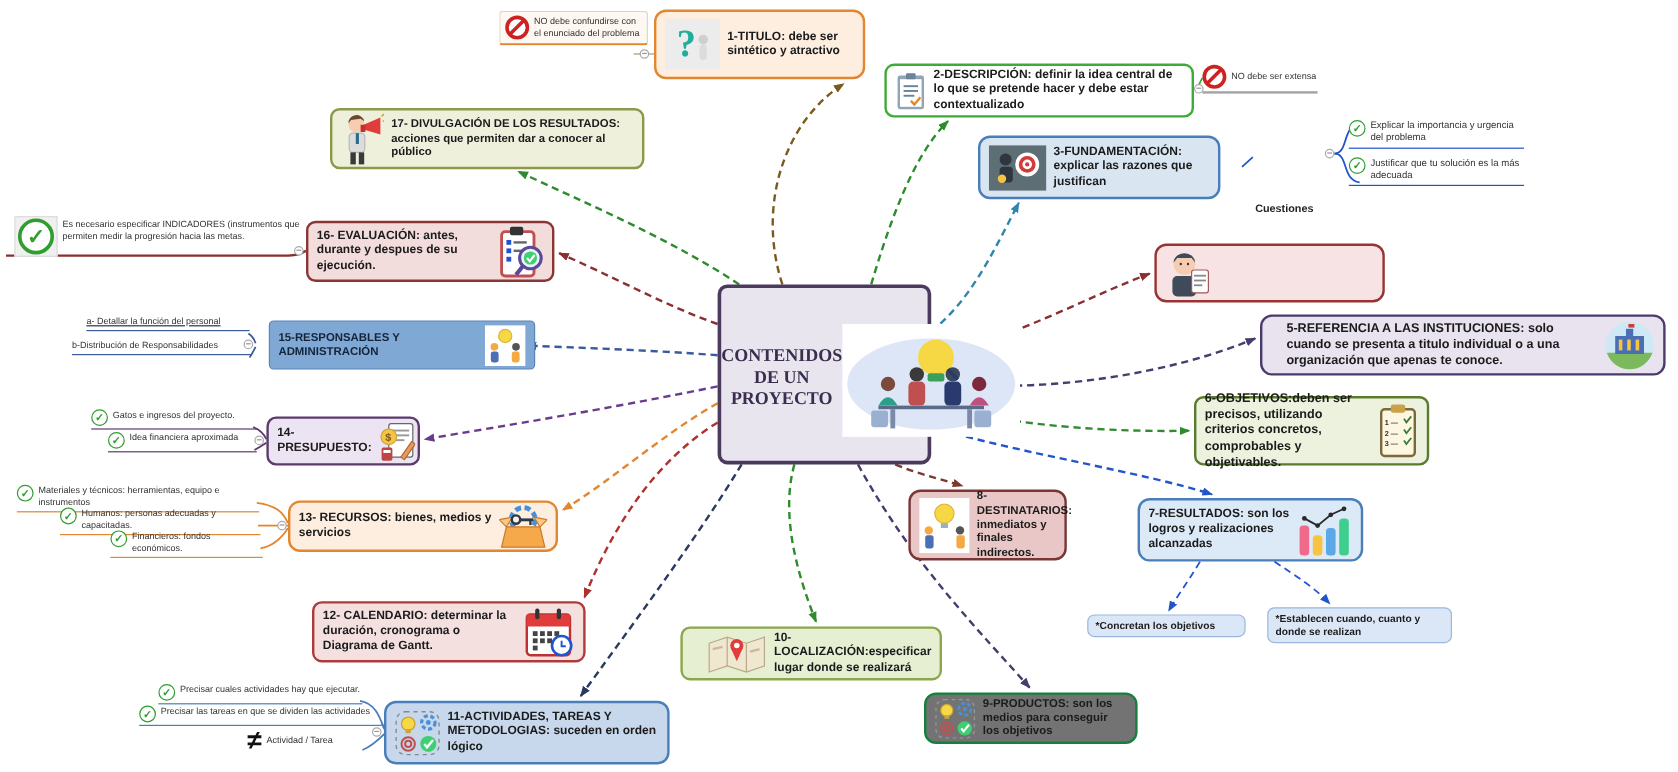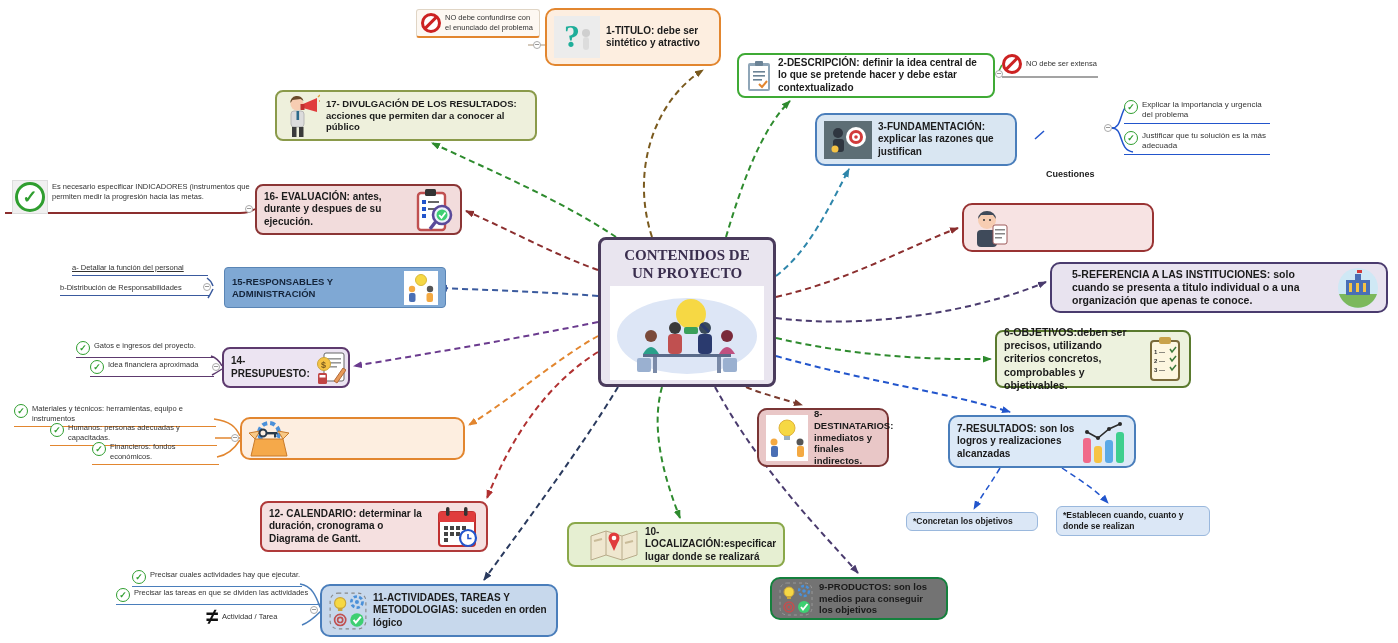--- a/index.html
+++ b/index.html
@@ -25,21 +25,21 @@
   .n11{left:320px;top:584px;width:238px;height:53px;background:#c7d8ec;border:2px solid #4a7ebb;}
   .n12{left:260px;top:501px;width:228px;height:51px;background:#f5e0e0;border:2px solid #b03a3a;border-radius:8px;}
   .n13{left:240px;top:417px;width:225px;height:43px;background:#fdeee0;border:2.5px solid #e2862f;}
   .n14{left:222px;top:347px;width:128px;height:41px;background:#ece4f2;border:2.5px solid #5d3a6e;border-radius:8px;}
   .n15{left:224px;top:267px;width:222px;height:41px;background:#7fa8d4;border:1px solid #5a85b5;border-radius:4px;color:#14243a;font-size:9.5px;}
   .n16{left:255px;top:184px;width:207px;height:51px;background:#f2dcdc;border:2.5px solid #8b3535;border-radius:8px;}
   .n17{left:275px;top:90px; width:262px;height:51px;background:#eef0dc;border:2px solid #8a9a4a;border-radius:8px;font-size:9.5px;}
   
   .center{position:absolute;z-index:2;left:598px;top:237px;width:178px;height:150px;
           background:#e9e5ef;border:3px solid #4a3b5c;border-radius:8px;box-sizing:border-box;
-          display:flex;flex-direction:column;align-items:center;padding-top:6px;}
+          display:flex;align-items:center;padding-top:6px;}
   .center-title{font-family:"Liberation Serif",serif;font-weight:bold;font-size:15px;
           color:#3a2e4e;text-align:center;line-height:1.2;width:150px;}
   .center-art{margin-top:4px;width:154px;height:94px;background:#ffffff;display:flex;
           align-items:center;justify-content:center;}
   
   .ann{position:absolute;z-index:2;font-size:7.5px;color:#333;display:flex;align-items:flex-start;gap:4px;line-height:1.3;}
   .ul-blue  {border-bottom:1.5px solid #4a7ebb;padding-bottom:2px;}
   .ul-cblue {border-bottom:1.5px solid #2255cc;padding-bottom:2px;}
   .ul-orange{border-bottom:1.5px solid #e2862f;padding-bottom:2px;}
   .ul-purple{border-bottom:1.5px solid #5d3a6e;padding-bottom:2px;}
@@ -363,20 +363,21 @@
           <rect x="19" y="27" width="4" height="4"></rect>
           <rect x="7" y="33" width="4" height="4"></rect>
         </g>
         <circle cx="31" cy="33" r="8" fill="#fff" stroke="#2255cc" stroke-width="2.2"></circle>
         <path d="M31,29 v4.5 h3.5" stroke="#2255cc" stroke-width="1.6" fill="none"></path>
       </svg>
   </span>
 </div>
 
 <div class="node n13">
+  <span class="lbl">13- RECURSOS: bienes, medios y servicios</span>
   <span class="ic">
     <svg width="40" height="38" viewBox="0 0 40 38">
         <circle cx="20" cy="13" r="10" fill="none" stroke="#4a90d9" stroke-width="4" stroke-dasharray="5,3"></circle>
         <path d="M6,19 L34,19 L38,36 L2,36 Z" fill="#f5a94a" stroke="#c97b2a"></path>
         <path d="M6,19 L0,13 L11,11 Z" fill="#f8c987" stroke="#c97b2a"></path>
         <path d="M34,19 L40,13 L29,11 Z" fill="#f8c987" stroke="#c97b2a"></path>
         <circle cx="14" cy="13" r="3.5" fill="#fdeee0" stroke="#2a3a4a" stroke-width="2"></circle>
         <rect x="17.5" y="12" width="11" height="2.4" fill="#2a3a4a"></rect>
         <rect x="25" y="14" width="2" height="3.5" fill="#2a3a4a"></rect>
       </svg>

